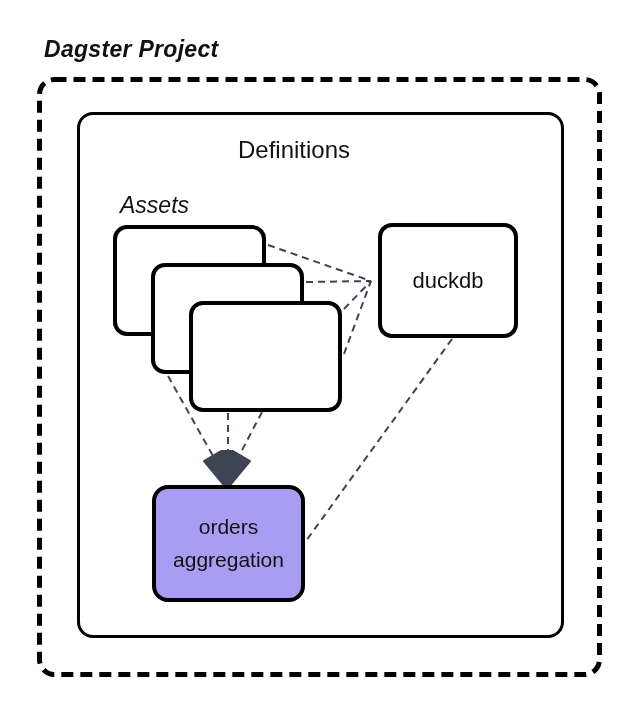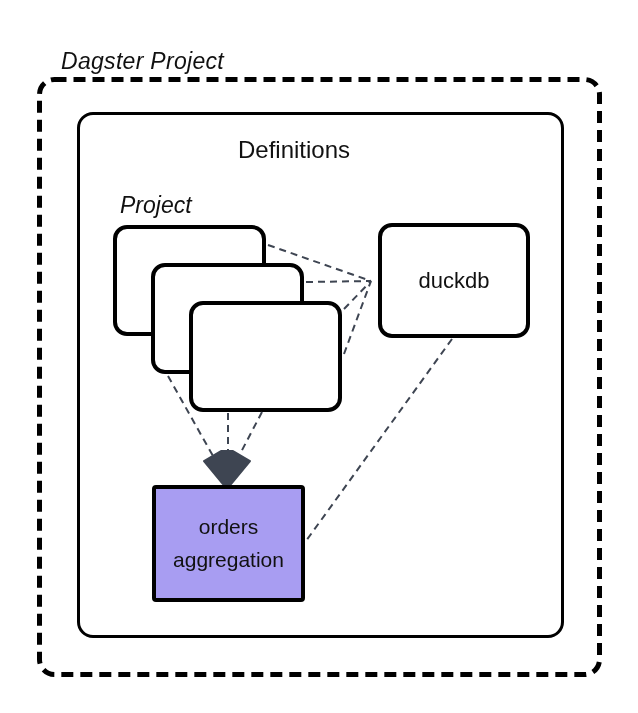--- a/index.html
+++ b/index.html
@@ -13,25 +13,24 @@
   .canvas{
     position:relative;
     width:638px;height:713px;
     background:var(--canvas);
     font-family:"Liberation Sans","DejaVu Sans",sans-serif;
     color:var(--text);
     overflow:hidden;
   }
   .abs{position:absolute;box-sizing:border-box;}
   .project-title{
-    left:44px;top:48px;
-    font-size:23px;font-style:italic;font-weight:400;
+    left:44px;top:36px;
+    font-size:23px;font-style:italic;font-weight:700;
     letter-spacing:0.3px;
     white-space:nowrap;
-    margin-left:17px;
   }
   .definitions-box{
     left:77px;top:112px;width:487px;height:526px;
     border:3px solid var(--border);
     border-radius:16px;
     background:transparent;
   }
   .definitions-label{
     left:77px;top:136px;width:434px;
     text-align:center;
@@ -45,27 +44,27 @@
   .resource-label{left:380px;top:192px;width:150px;text-align:center;}
   .node{
     border:4px solid var(--border);
     border-radius:14px;
     background:#ffffff;
   }
   .asset-card-1{left:113px;top:225px;width:153px;height:111px;}
   .asset-card-2{left:151px;top:263px;width:153px;height:111px;}
   .asset-card-3{left:189px;top:301px;width:153px;height:111px;}
   .duckdb-node{
-    left:378px;top:223px;width:152px;height:115px;
+    left:378px;top:223px;width:140px;height:115px;
     display:flex;align-items:center;justify-content:center;
     font-size:22px;
   }
   .orders-node{
     left:152px;top:485px;width:153px;height:117px;
-    border-radius:4px;
+    border-radius:16px;
     background:var(--highlight);
     display:flex;align-items:center;justify-content:center;
     text-align:center;
     font-size:21px;line-height:1.55;
     padding:4px 6px;
   }
   .connector-layer{
     left:0;top:0;width:638px;height:713px;
     pointer-events:none;
   }
@@ -79,21 +78,21 @@
 </head>
 <body>
 
 <div class="canvas">
 
   <div class="abs project-title">Dagster Project</div>
 
   <div class="abs definitions-box"></div>
   <div class="abs definitions-label">Definitions</div>
 
-  <div class="abs group-label assets-label">Project</div>
+  <div class="abs group-label assets-label">Assets</div>
 
   <div class="abs node asset-card-1"></div>
   <div class="abs node asset-card-2"></div>
   <div class="abs node asset-card-3"></div>
 
   <div class="abs node duckdb-node">
     <span>duckdb</span>
   </div>
 
   <div class="abs node orders-node">

